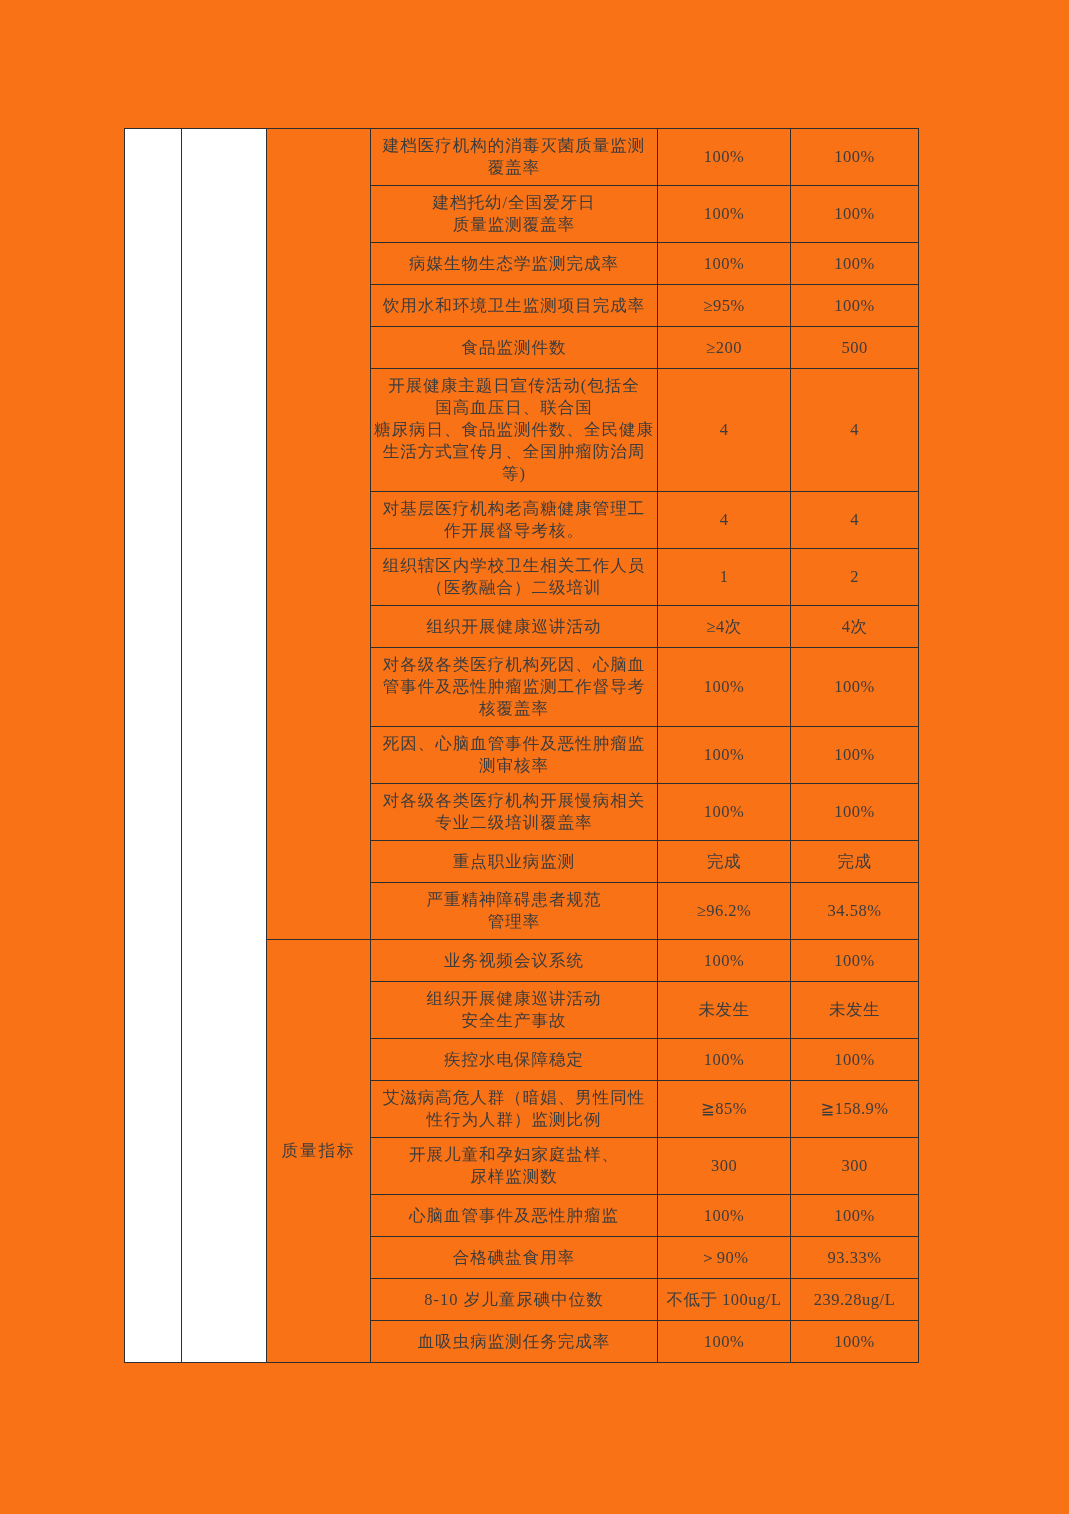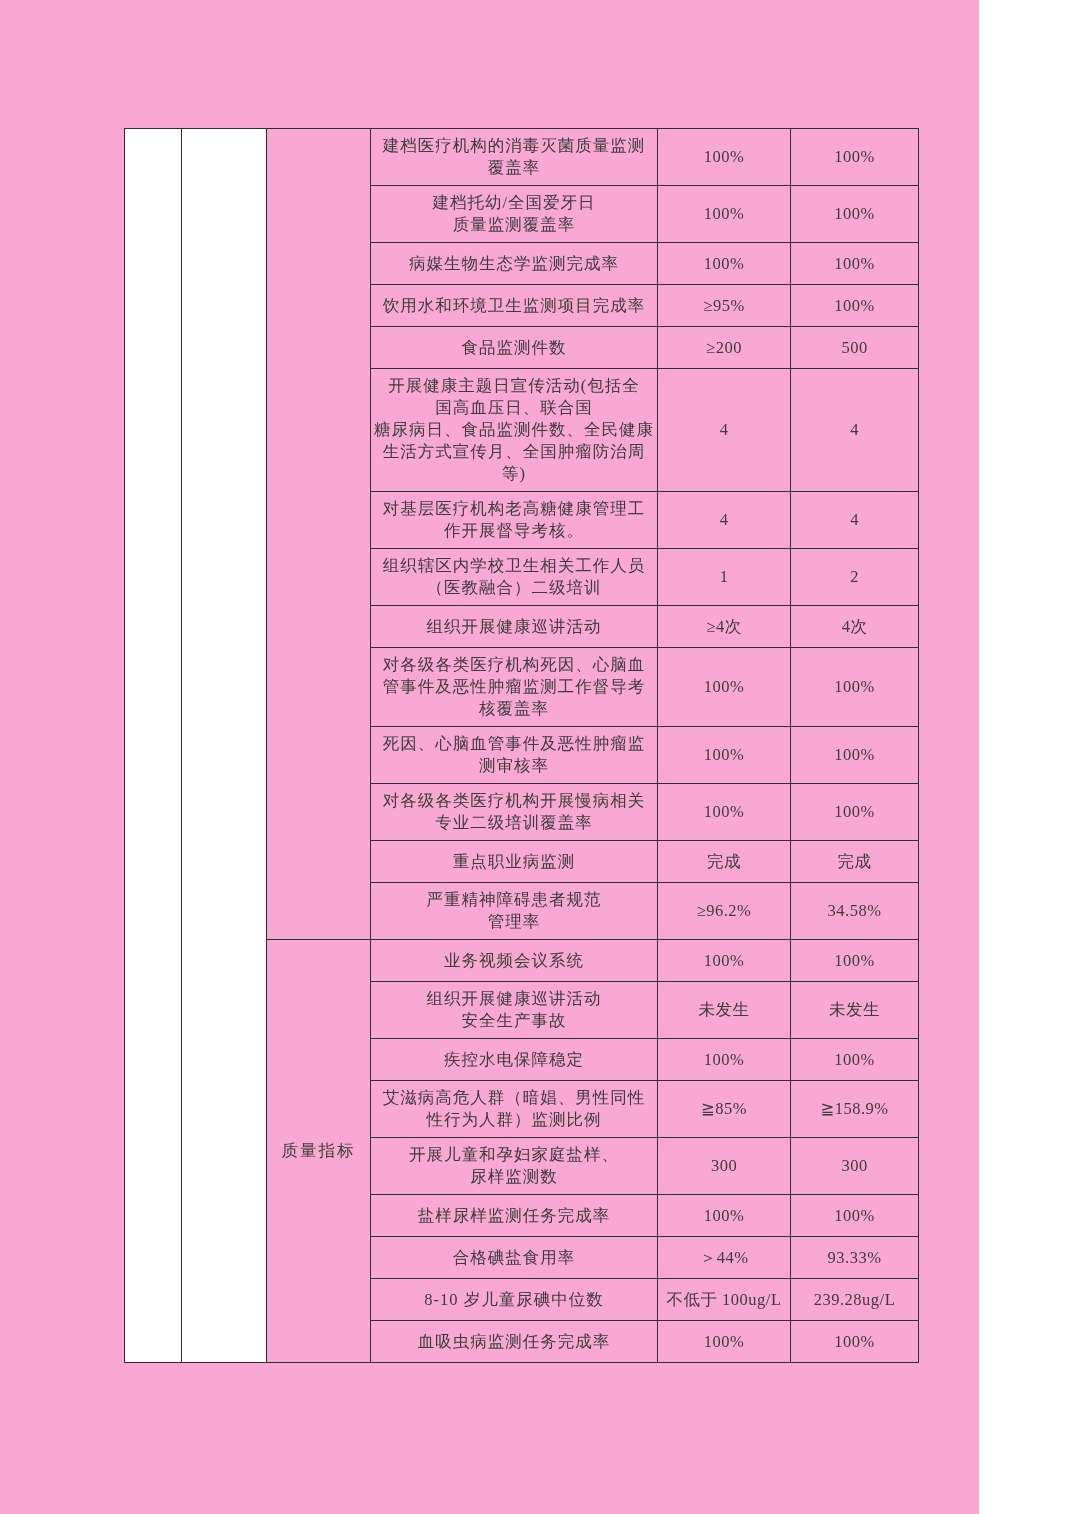--- a/index.html
+++ b/index.html
@@ -1,20 +1,20 @@
 <!DOCTYPE html>
 <html><head>
 <meta charset="utf-8">
 <style>
   html, body { margin: 0; padding: 0; background: #ffffff; }
   .page {
     position: relative;
-    width: 979px;
+    width: 1069px;
     height: 1514px;
-    background: #f9a8d4;
+    background: #f97316;
     font-family: "Liberation Serif", "DejaVu Serif", serif;
     color: #3c3c3c;
     overflow: hidden;
   }
   .table-wrap {
     position: absolute;
     left: 124px;
     top: 128px;
   }
   table.indicators {
@@ -175,27 +175,27 @@
             <td class="val-cell">≧85%</td>
             <td class="val-cell">≧158.9%</td>
           </tr>
           <tr>
             <td class="ind-cell">开展儿童和孕妇家庭盐样、
 尿样监测数</td>
             <td class="val-cell">300</td>
             <td class="val-cell">300</td>
           </tr>
           <tr>
-            <td class="ind-cell">盐样尿样监测任务完成率</td>
+            <td class="ind-cell">心脑血管事件及恶性肿瘤监</td>
             <td class="val-cell">100%</td>
             <td class="val-cell">100%</td>
           </tr>
           <tr>
             <td class="ind-cell">合格碘盐食用率</td>
-            <td class="val-cell">＞44%</td>
+            <td class="val-cell">＞90%</td>
             <td class="val-cell">93.33%</td>
           </tr>
           <tr>
             <td class="ind-cell">8-10 岁儿童尿碘中位数</td>
             <td class="val-cell">不低于 100ug/L</td>
             <td class="val-cell">239.28ug/L</td>
           </tr>
           <tr>
             <td class="ind-cell">血吸虫病监测任务完成率</td>
             <td class="val-cell">100%</td>

